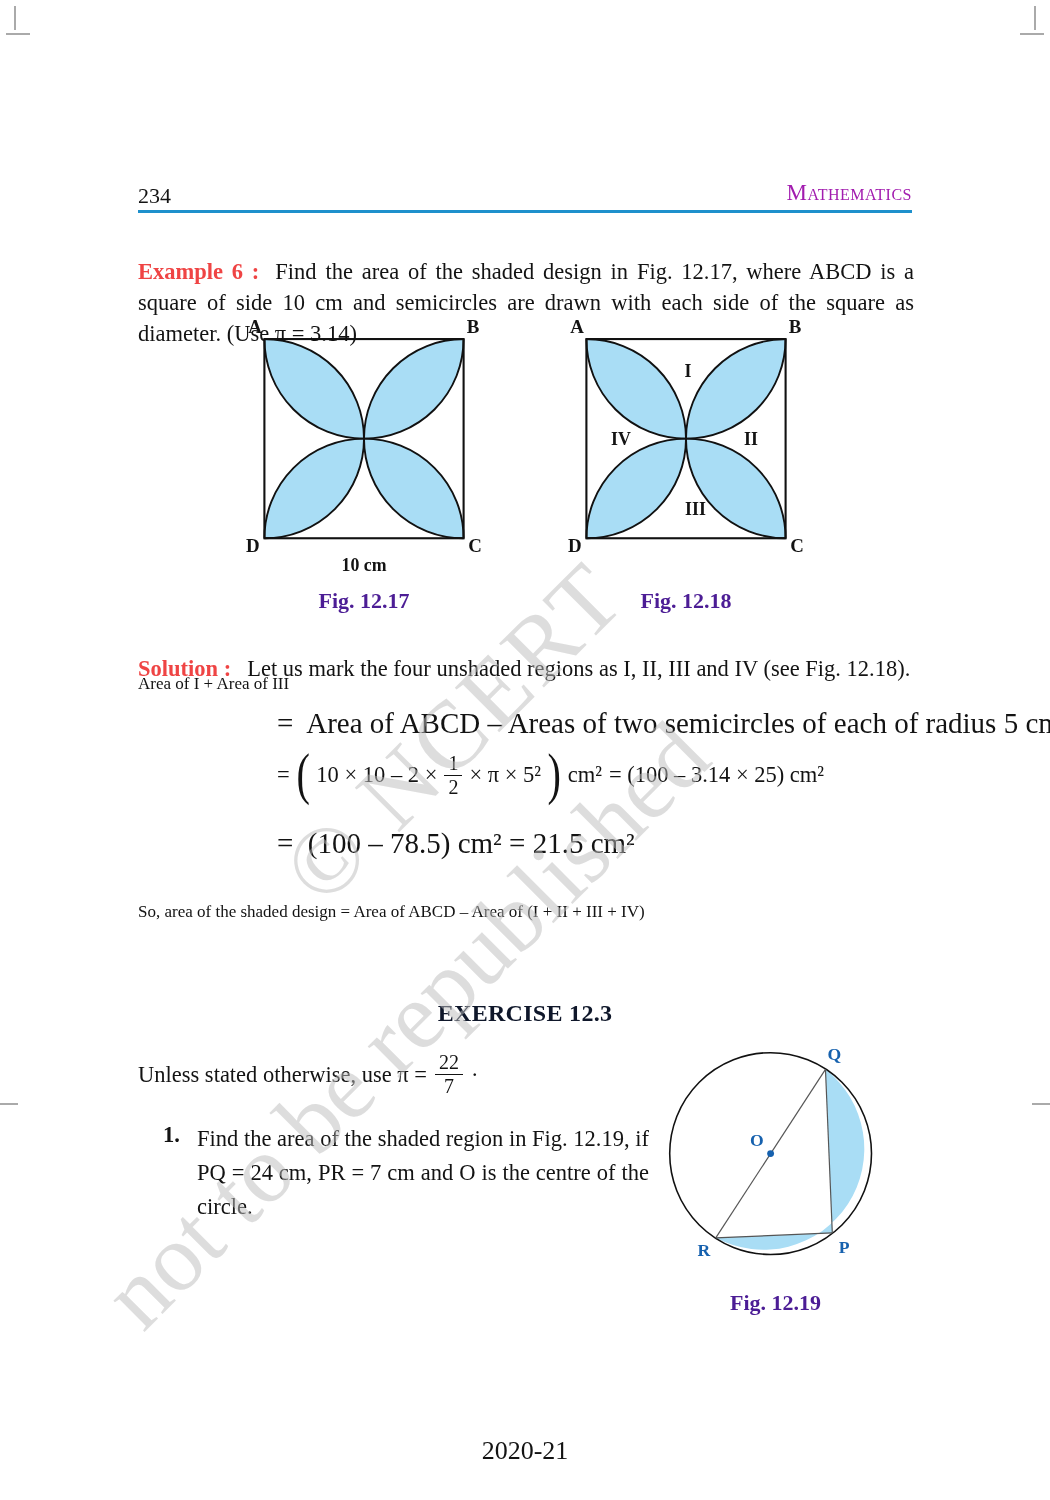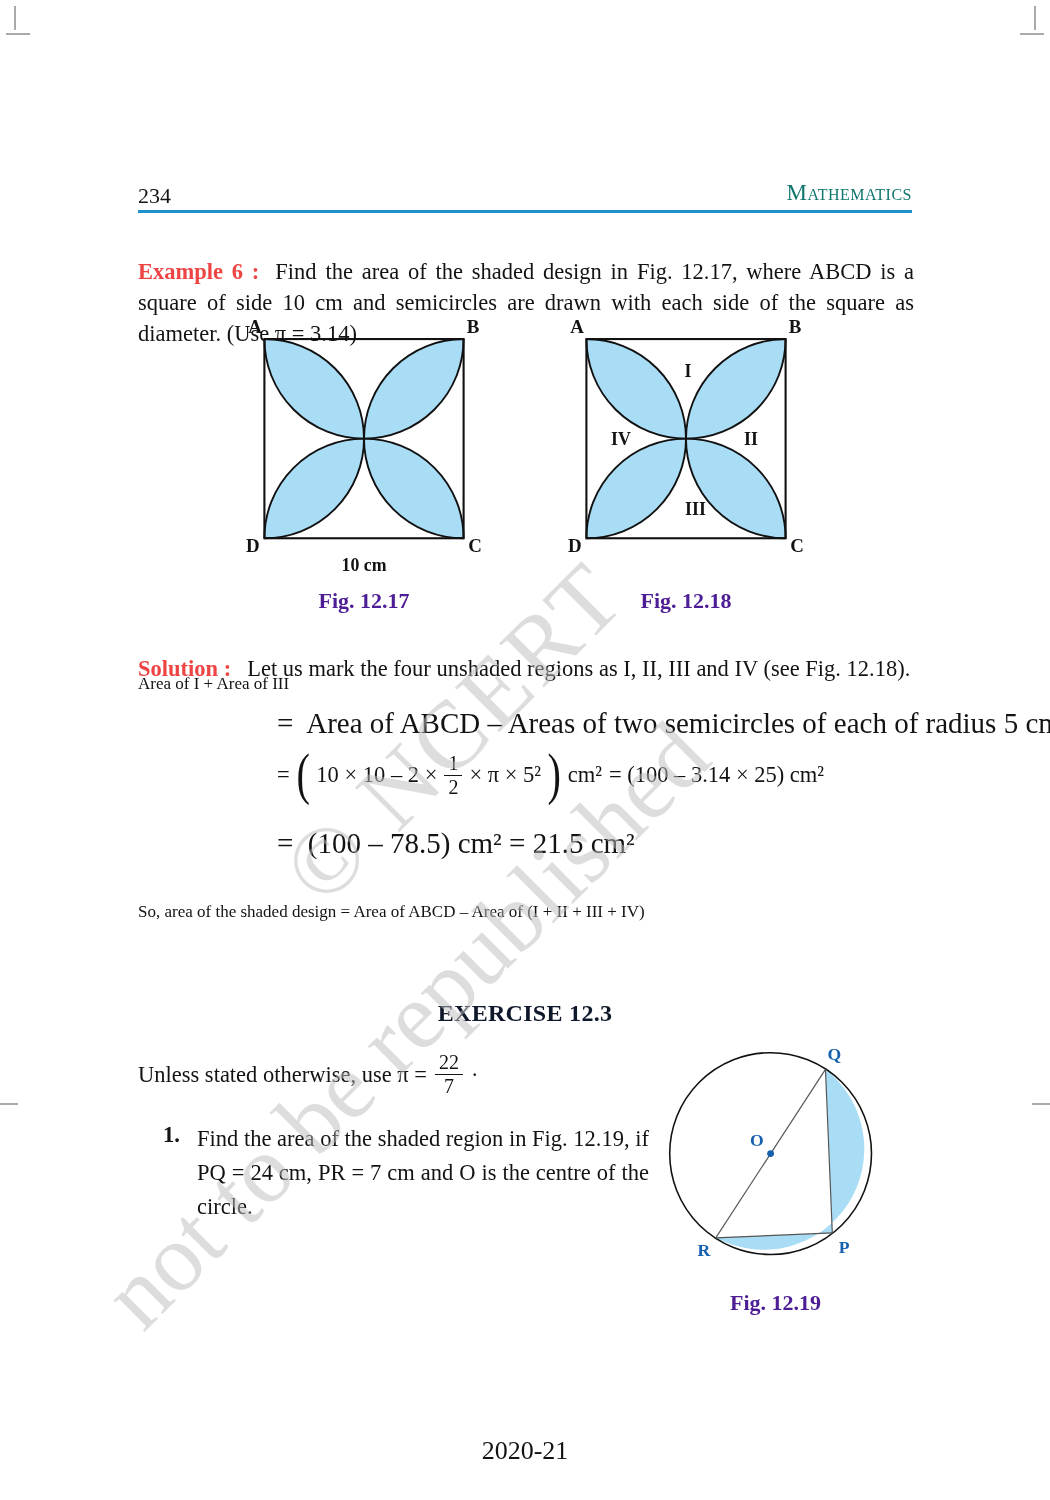--- a/index.html
+++ b/index.html
@@ -1,20 +1,20 @@
 <!DOCTYPE html>
 <html><head>
 <meta charset="utf-8">
 <style>
   html,body{margin:0;padding:0;background:#ffffff;}
   .page{position:relative;width:1050px;height:1500px;background:#ffffff;
         font-family:"Liberation Serif", serif;color:#131313;overflow:hidden;}
   .pgnum{position:absolute;left:138px;top:183px;font-size:22px;}
   .subject{position:absolute;right:138px;top:180px;font-size:23px;font-variant:small-caps;
-           color:#0f766e;letter-spacing:.5px;}
+           color:#a21caf;letter-spacing:.5px;}
   .header-rule{position:absolute;left:138px;top:210px;width:774px;height:3px;background:#1e90cc;}
   .para{position:absolute;text-align:justify;font-size:22.5px;line-height:31px;}
   .example{left:138px;top:233px;width:776px;}
   .sol{left:138px;top:630px;width:780px;}
   .blue-label{color:#ef4444;font-weight:bold;margin-right:16px;}
   .caption{position:absolute;color:#4c1d95;font-weight:bold;font-size:22px;text-align:center;}
   .cap1{left:238px;top:588px;width:252px;}
   .cap2{left:560px;top:588px;width:252px;}
   .cap3{left:648px;top:1290px;width:255px;}
   .figwrap{position:absolute;}

